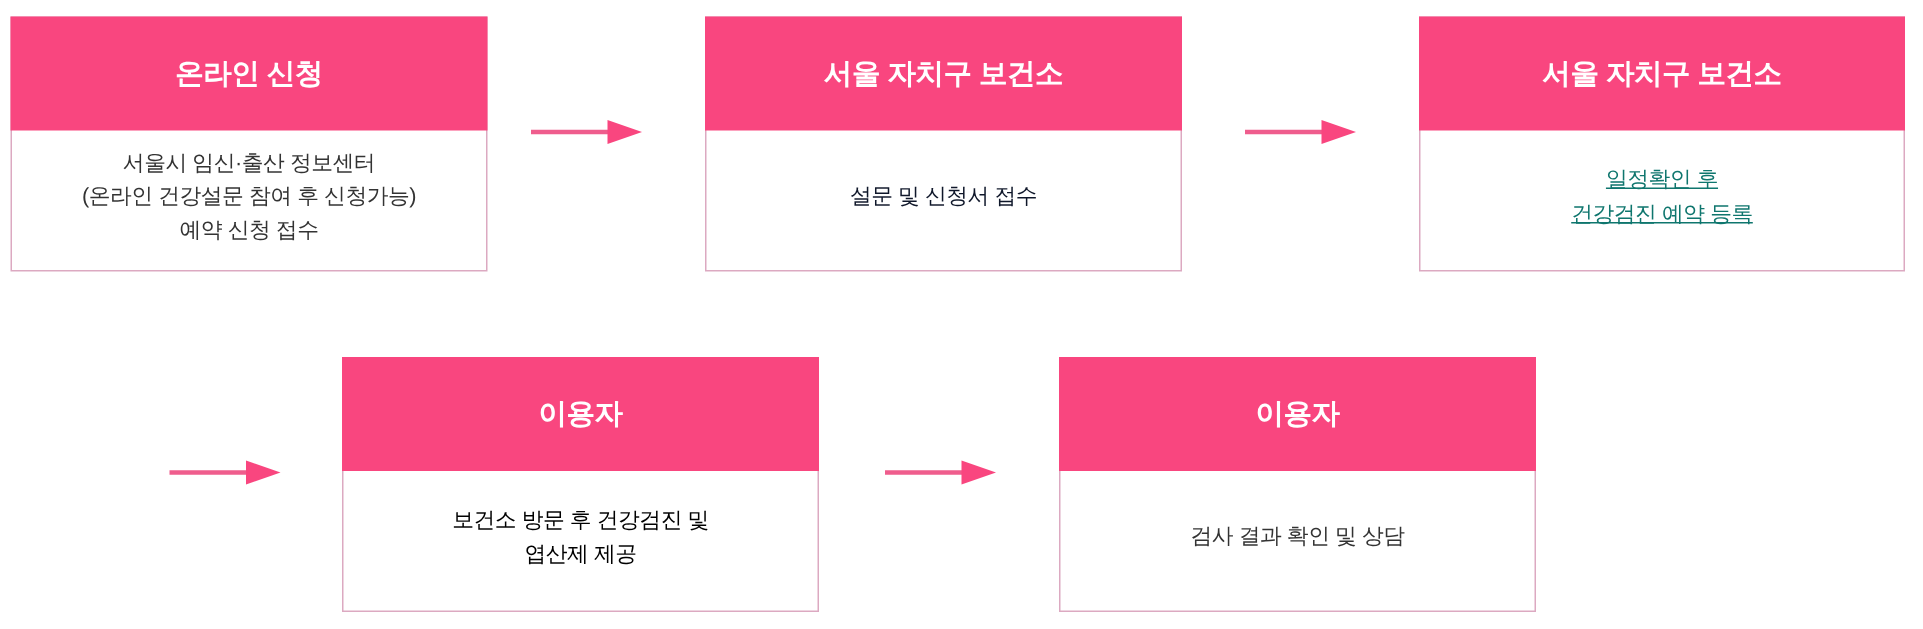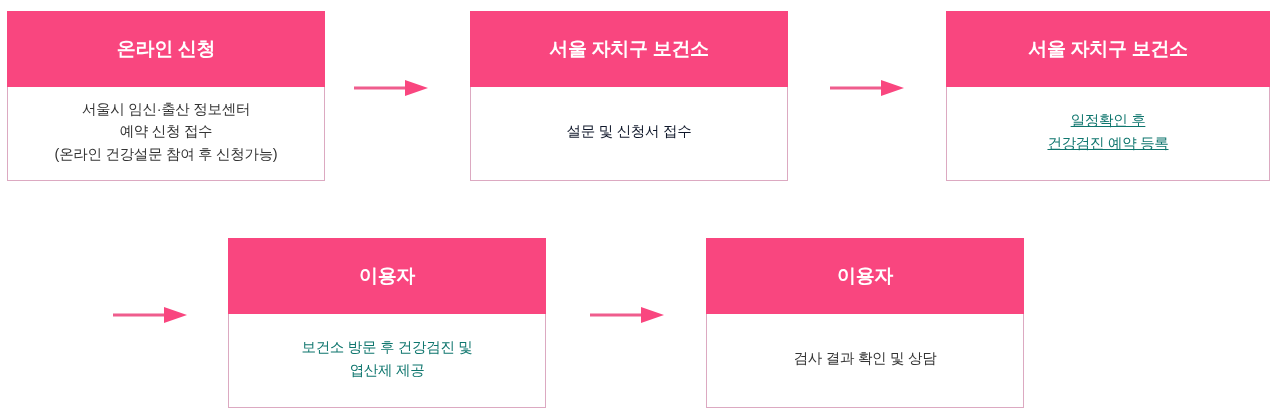--- a/index.html
+++ b/index.html
@@ -56,22 +56,22 @@
 
 <div id="flow-root">
 
   <div class="step-box" style="left: 7px; top: 11px; width: 318px; height: 170px; --border: #dca9c1;">
     <div class="step-header" style="height: 76px; --accent: #f9467f; color: rgb(255, 255, 255);">
       <span>온라인 신청</span>
     </div>
     <div class="step-body" style="color: rgb(51, 51, 51); align-items: center;">
       <div>
         <span>서울시 임신·출산 정보센터</span>
+        <span>(온라인 건강설문 참여 후 신청가능)</span>
         <span>예약 신청 접수</span>
-        <span>(온라인 건강설문 참여 후 신청가능)</span>
       </div>
     </div>
   </div>
 
   <div class="arrow" style="left:353px;top:77px;width:78px;height:22px;">
     <svg width="78" height="22" viewBox="0 0 78 22" aria-hidden="true">
       <line x1="1" y1="11" x2="56" y2="11" stroke="#ef5d8d" stroke-width="3"></line>
       <polygon points="52,3 75,11 52,19" fill="#f9467f"></polygon>
     </svg>
   </div>
@@ -110,21 +110,21 @@
     <svg width="78" height="22" viewBox="0 0 78 22" aria-hidden="true">
       <line x1="1" y1="11" x2="56" y2="11" stroke="#ef5d8d" stroke-width="3"></line>
       <polygon points="52,3 75,11 52,19" fill="#f9467f"></polygon>
     </svg>
   </div>
 
   <div class="step-box" style="left: 228px; top: 238px; width: 318px; height: 170px; --border: #dca9c1;">
     <div class="step-header" style="height: 76px; --accent: #f9467f; color: rgb(255, 255, 255);">
       <span>이용자</span>
     </div>
-    <div class="step-body" style="color: #0f766e;">
+    <div class="step-body" style="color: #000000;">
       <div>
         <span>보건소 방문 후 건강검진 및</span>
         <span>엽산제 제공</span>
       </div>
     </div>
   </div>
 
   <div class="arrow" style="left:589px;top:304px;width:78px;height:22px;">
     <svg width="78" height="22" viewBox="0 0 78 22" aria-hidden="true">
       <line x1="1" y1="11" x2="56" y2="11" stroke="#ef5d8d" stroke-width="3"></line>

